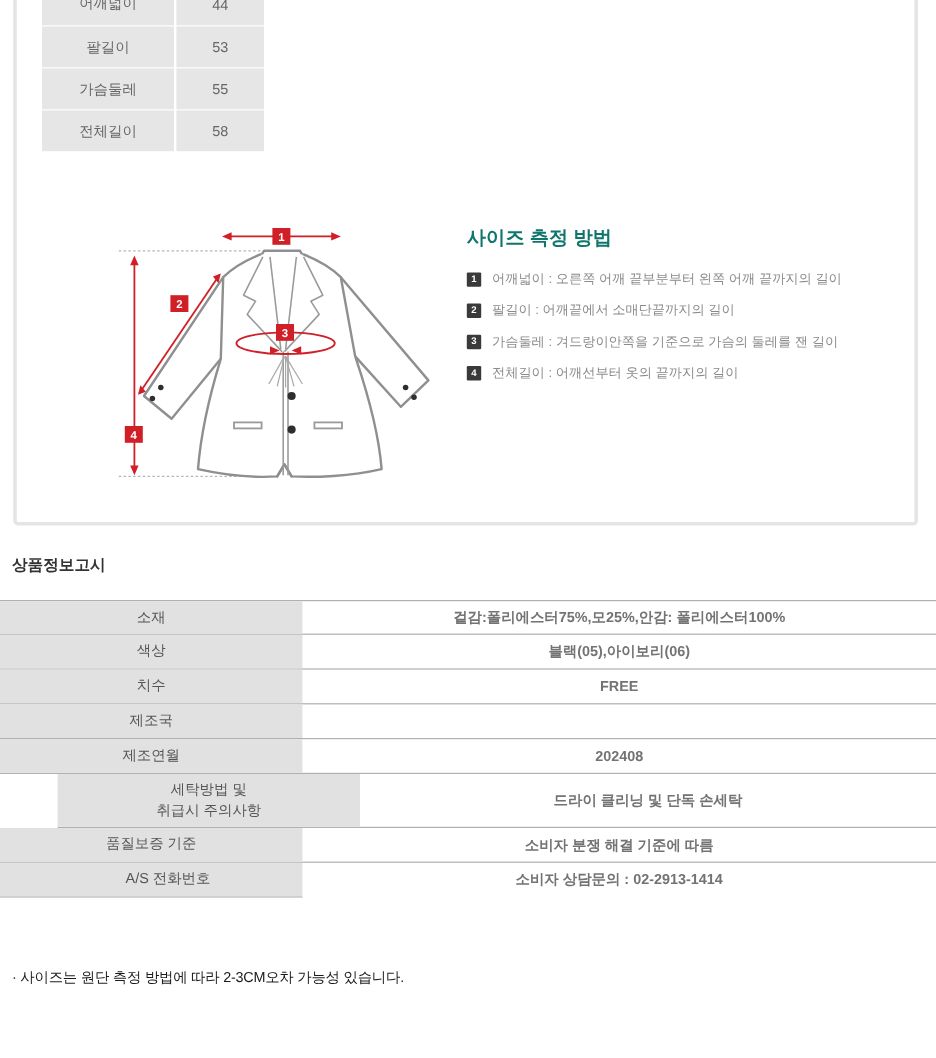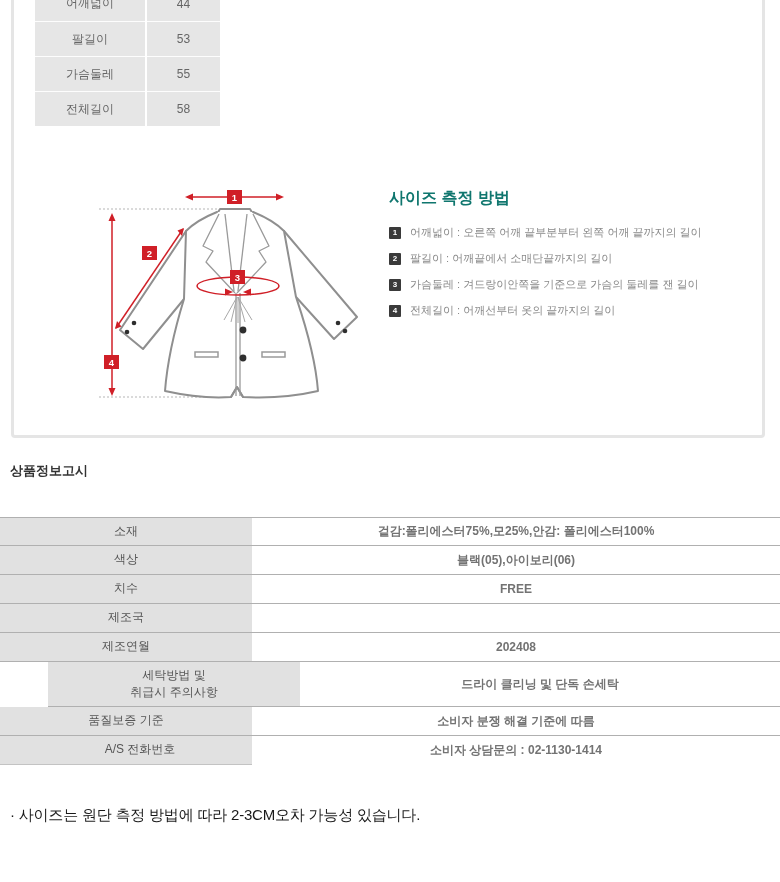--- a/index.html
+++ b/index.html
@@ -43,42 +43,42 @@
     margin-right:9px; flex:0 0 auto;
   }
   .measure-text { font-size:11px; color:#8a8a8a; letter-spacing:0; }
 
   
   .info-title {
     position:absolute; left:10px; top:462px;
     font-size:13px; font-weight:bold; color:#333;
   }
   .info-table {
-    position:absolute; left:0; top:517px; width:780px;
+    position:absolute; left:0; top:500px; width:780px;
     border-top:1px solid #b0b0b0;
   }
   .info-row { display:flex; border-bottom:1px solid #b0b0b0; min-height:29px; }
   .info-row.tall { min-height:45px;margin-left:48px; }
   .info-row.last { border-bottom:none; }
   .info-row.last .info-label { border-bottom:1px solid #c3c3c3;padding-left:28px; }
   .info-label {
     width:252px; background:#e1e1e1; color:#555; font-size:12px;
     display:flex; align-items:center; justify-content:center;
     text-align:center; white-space:pre-line; line-height:1.45;
   }
   .info-value {
     flex:1; color:#737373; font-size:12px;
     display:flex; align-items:center; justify-content:center;
     text-align:center;
     font-weight:bold;
   }
 
   
   .notes { position:absolute; left:10px; top:806px; }
-  .note-line { font-size:15px; color:#1a1a1a; margin-bottom:14px; letter-spacing:-0.2px; }
+  .note-line { font-size:12px; color:#1a1a1a; margin-bottom:14px; letter-spacing:-0.2px; }
 </style>
 </head>
 <body>
 
 <div class="page">
 
   <div class="top-box"></div>
 
   <div class="size-table">
     <div class="size-row">
@@ -229,21 +229,21 @@
       <div class="info-label">세탁방법 및
 취급시 주의사항</div>
       <div class="info-value">드라이 클리닝 및 단독 손세탁</div>
     </div>
     <div class="info-row">
       <div class="info-label">품질보증 기준</div>
       <div class="info-value">소비자 분쟁 해결 기준에 따름</div>
     </div>
     <div class="info-row last">
       <div class="info-label">A/S 전화번호</div>
-      <div class="info-value">소비자 상담문의 : 02-1130-1414</div>
+      <div class="info-value">소비자 상담문의 : 02-2913-1414</div>
     </div>
   </div>
 
   <div class="notes">
     <div class="note-line">· 사이즈는 원단 측정 방법에 따라 2-3CM오차 가능성 있습니다.</div>
   </div>
 
 </div>
 
 </body></html>

